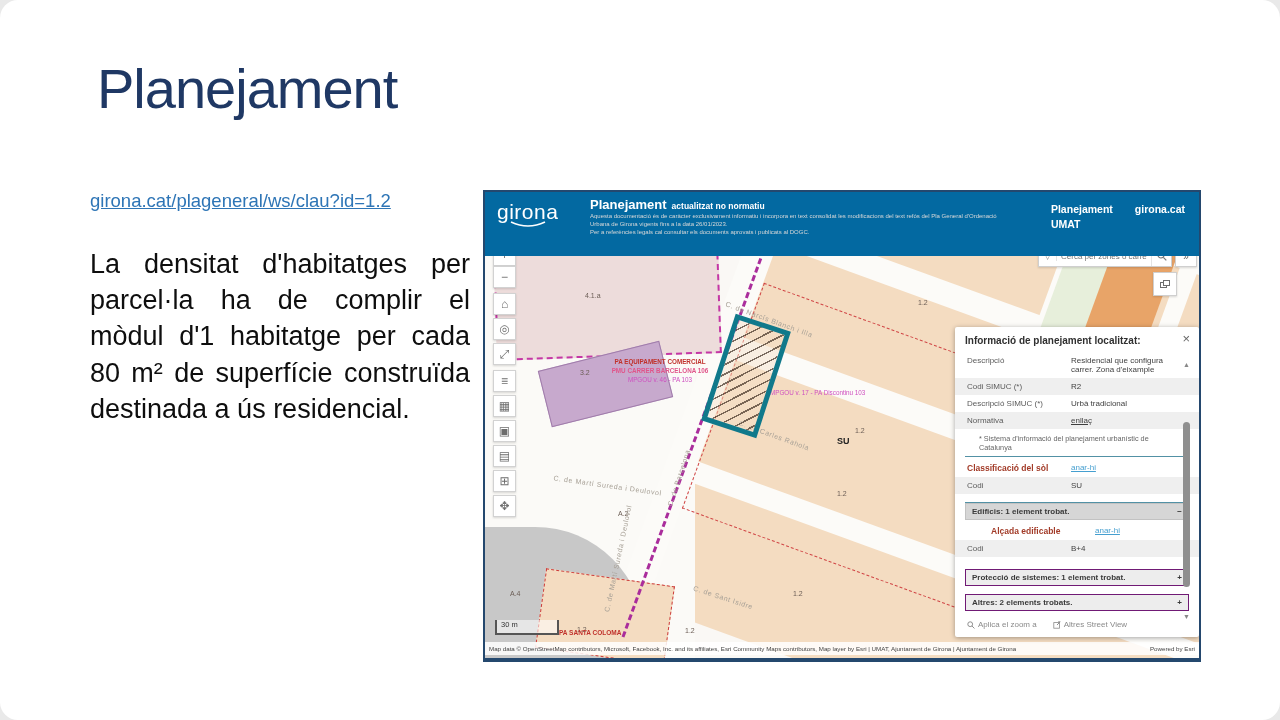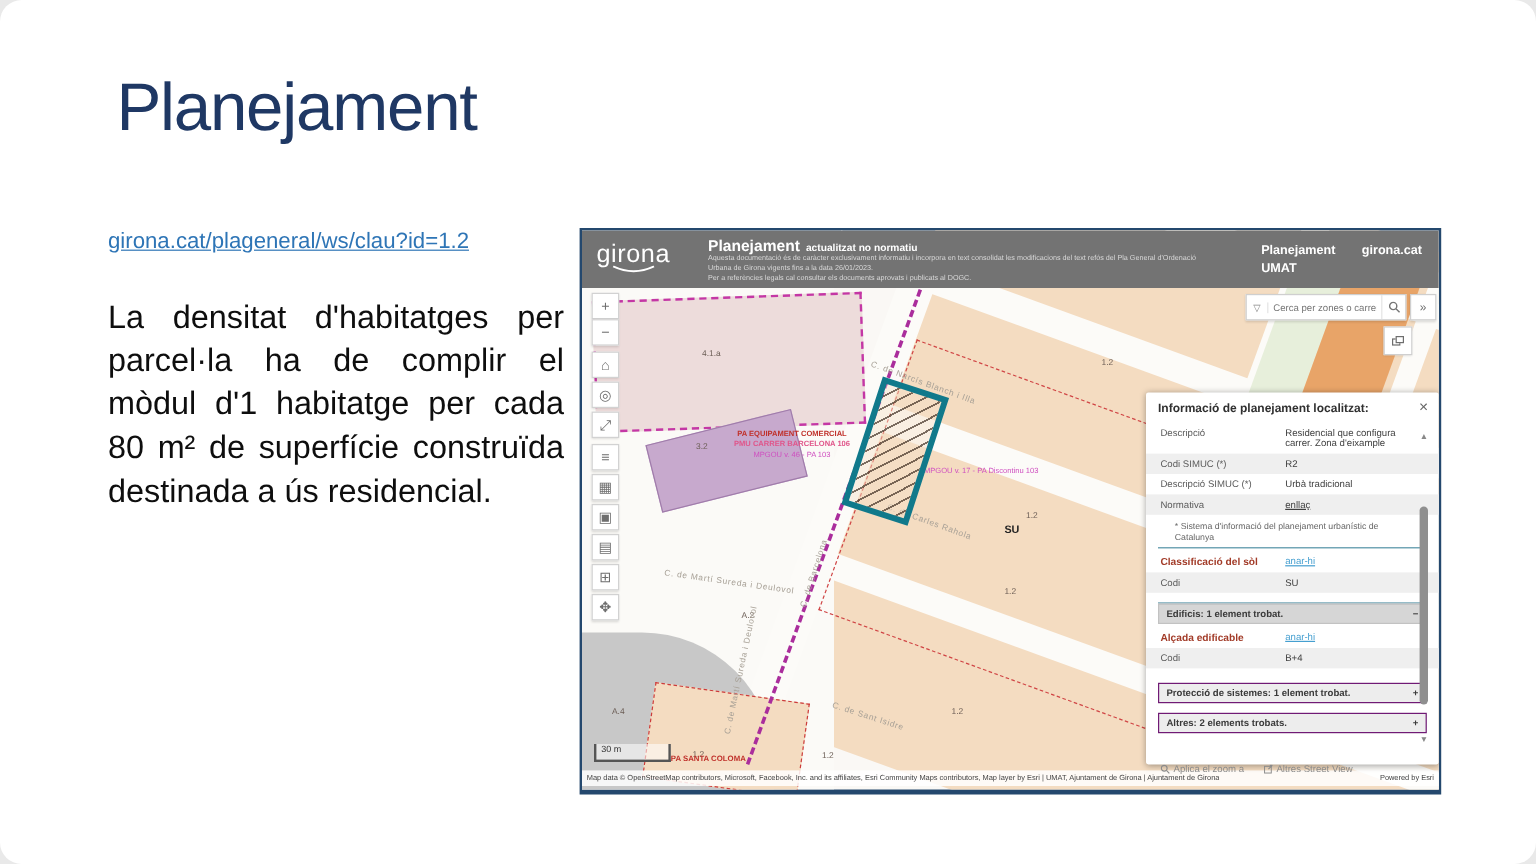--- a/index.html
+++ b/index.html
@@ -8,21 +8,21 @@
   
   .title{position:absolute;left:97px;top:56px;font-size:56px;color:#1F3864;letter-spacing:-1px;}
   .link{position:absolute;left:90px;top:190px;font-size:18.5px;color:#2E75B6;text-decoration:underline;cursor:pointer;}
   .body-text{position:absolute;left:90px;top:246px;width:380px;font-size:27px;line-height:1.34;
              color:#0e0e0e;text-align:justify;}
   
   .map{position:absolute;left:483px;top:190px;width:714px;height:466px;background:#faf8f5;
        border:2px solid #24486e;border-bottom-width:4px;overflow:hidden;font-family:"Liberation Sans",sans-serif;}
   .map *{box-sizing:border-box;}
   
-  .mhdr{position:absolute;top:0;left:0;right:0;height:48px;background:#737373;z-index:30;color:#fff;}
+  .mhdr{position:absolute;top:0;left:0;right:0;height:64px;background:#0369a1;z-index:30;color:#fff;}
   .logo{position:absolute;left:12px;top:8px;font-size:21px;color:#fff;letter-spacing:.5px;}
   .logo svg{display:block;margin:-3px auto 0 auto;}
   .mh-title{position:absolute;left:105px;top:5px;font-size:13px;font-weight:bold;}
   .mh-sub{font-size:8.5px;font-weight:bold;margin-left:5px;}
   .mh-disc{position:absolute;left:105px;top:21px;width:420px;font-size:6px;line-height:1.3;color:#d8d8d8;}
   .mh-right{position:absolute;right:14px;top:10px;display:flex;gap:22px;font-size:10.5px;font-weight:bold;}
   .mh-right .col{line-height:1.45;}
   
   .shape{position:absolute;}
   .blk{background:#f4dcc1;}
@@ -62,21 +62,21 @@
   .prow .plabel{color:#5b5b5b;}
   .prow .pvalue{color:#3f3f3f;}
   .gray{background:#efefef;}
   .plink{color:#459fd0;text-decoration:underline;cursor:pointer;}
   .maroon{color:#A23B28;font-weight:bold;font-size:8.5px;}
   .p-foot-note{padding:5px 30px 4px 24px;font-size:7.3px;color:#666;}
   .teal-sep{border-top:1px solid #5291a5;margin:0 10px;}
   .p-bar{margin:0 10px;background:#ededed;border:1px solid #701a75;padding:3px 6px;font-weight:bold;color:#3a3a3a;
       display:flex;justify-content:space-between;cursor:pointer;}
   .p-bar.dark{background:#d6d6d6;border-color:#c2c2c2;}
-  .p-footer{display:flex;gap:16px;padding:9px 12px;color:#8a8a8a;align-items:center;margin-top:16px;}
+  .p-footer{display:flex;gap:16px;padding:9px 12px;color:#8a8a8a;align-items:center;}
   .p-footer .itm{display:flex;align-items:center;gap:3px;cursor:pointer;}
   .scroll-thumb{position:absolute;right:9px;top:95px;width:7px;height:165px;background:#8f8f8f;border-radius:4px;z-index:26;cursor:pointer;}
   .scroll-arrow{position:absolute;right:9px;font-size:7px;color:#888;z-index:26;cursor:pointer;line-height:1;}
   
   .scalebar{position:absolute;left:10px;top:428px;width:64px;height:15px;border:2px solid #555;border-top:none;
       z-index:21;font-size:7.5px;color:#333;padding-left:4px;background:rgba(255,255,255,.55);}
   .attrib{position:absolute;left:0;right:0;top:450px;height:13px;background:rgba(255,255,255,.85);z-index:22;
       font-size:6.2px;color:#3f3f3f;display:flex;justify-content:space-between;align-items:center;padding:0 4px;white-space:nowrap;overflow:hidden;}
 </style>
 </head>
@@ -232,21 +232,21 @@
         <span class="plabel">Codi</span>
         <span class="pvalue">SU</span>
       </div>
 
       <div style="height:8px;"></div>
       <div class="teal-sep"></div>
       <div class="p-bar dark">
         <span>Edificis: 1 element trobat.</span>
         <span>−</span>
       </div>
-      <div class="prow" style="padding-top:6px;">
+      <div class="prow" style="padding-top:6px;margin-left:24px;">
         <span class="maroon">Alçada edificable</span>
         <span class="plink">anar-hi</span>
       </div>
       <div class="prow gray">
         <span class="plabel">Codi</span>
         <span class="pvalue">B+4</span>
       </div>
 
       <div style="height:12px;"></div>
       <div class="p-bar">

